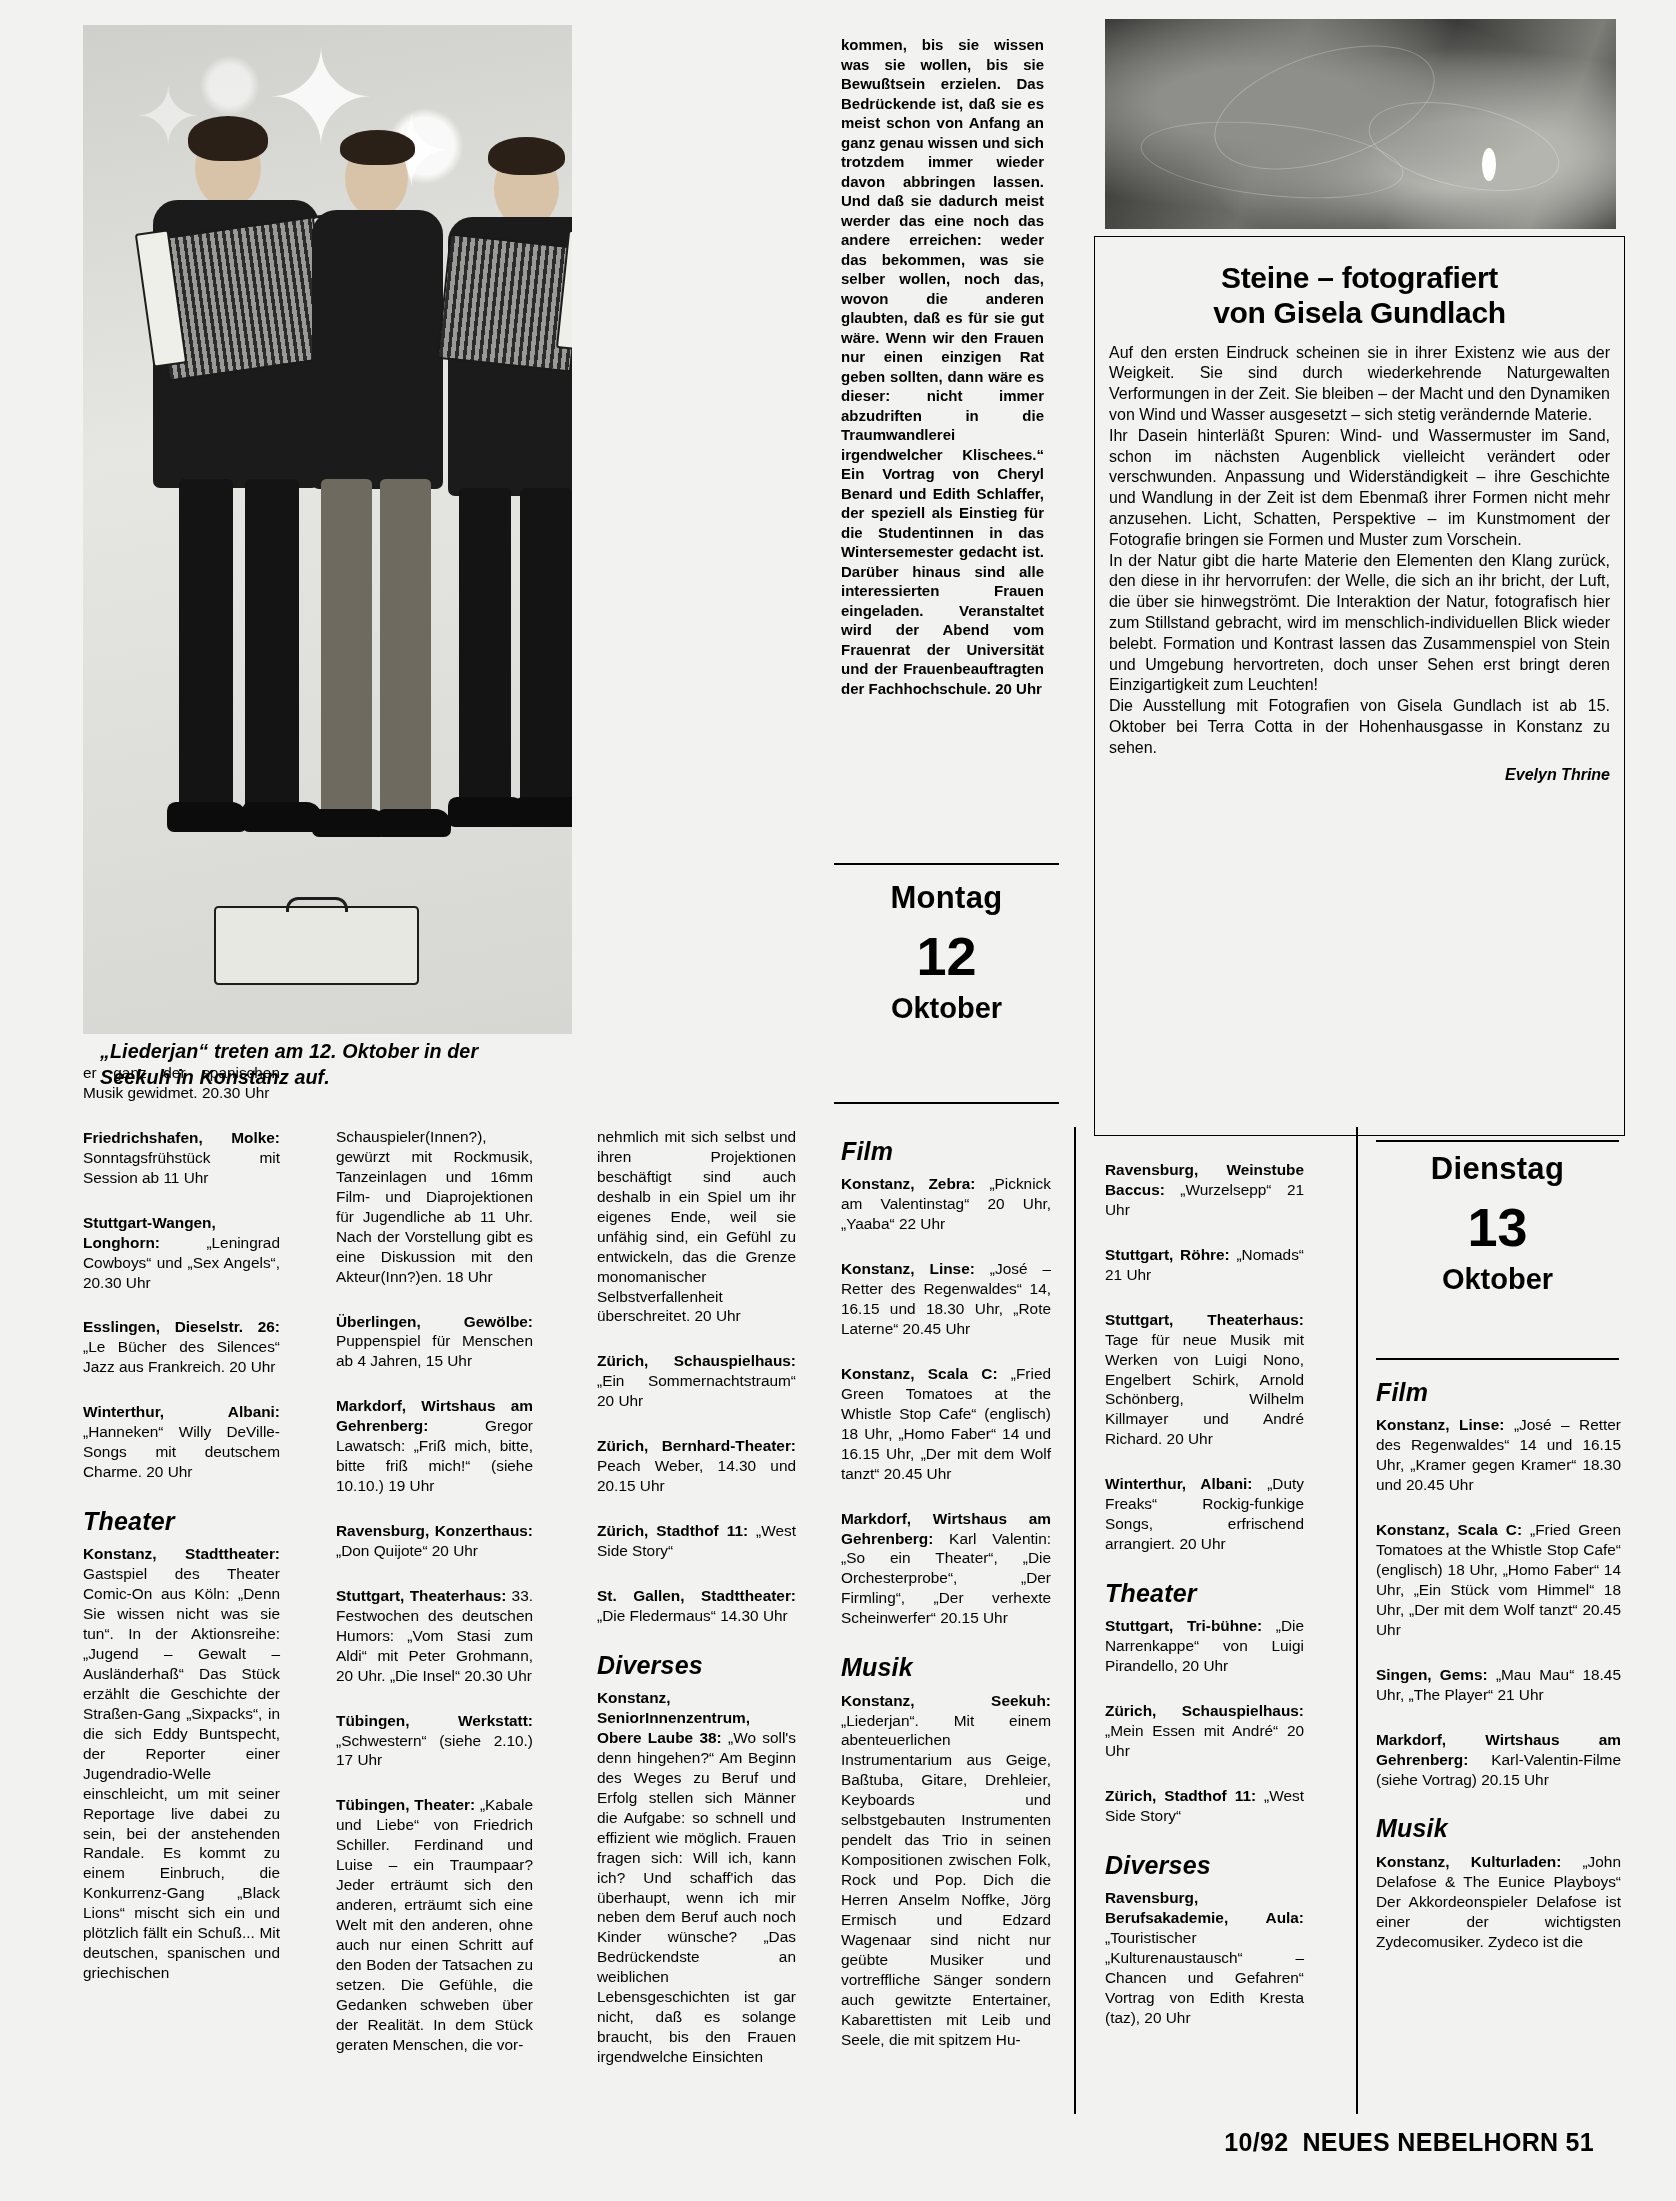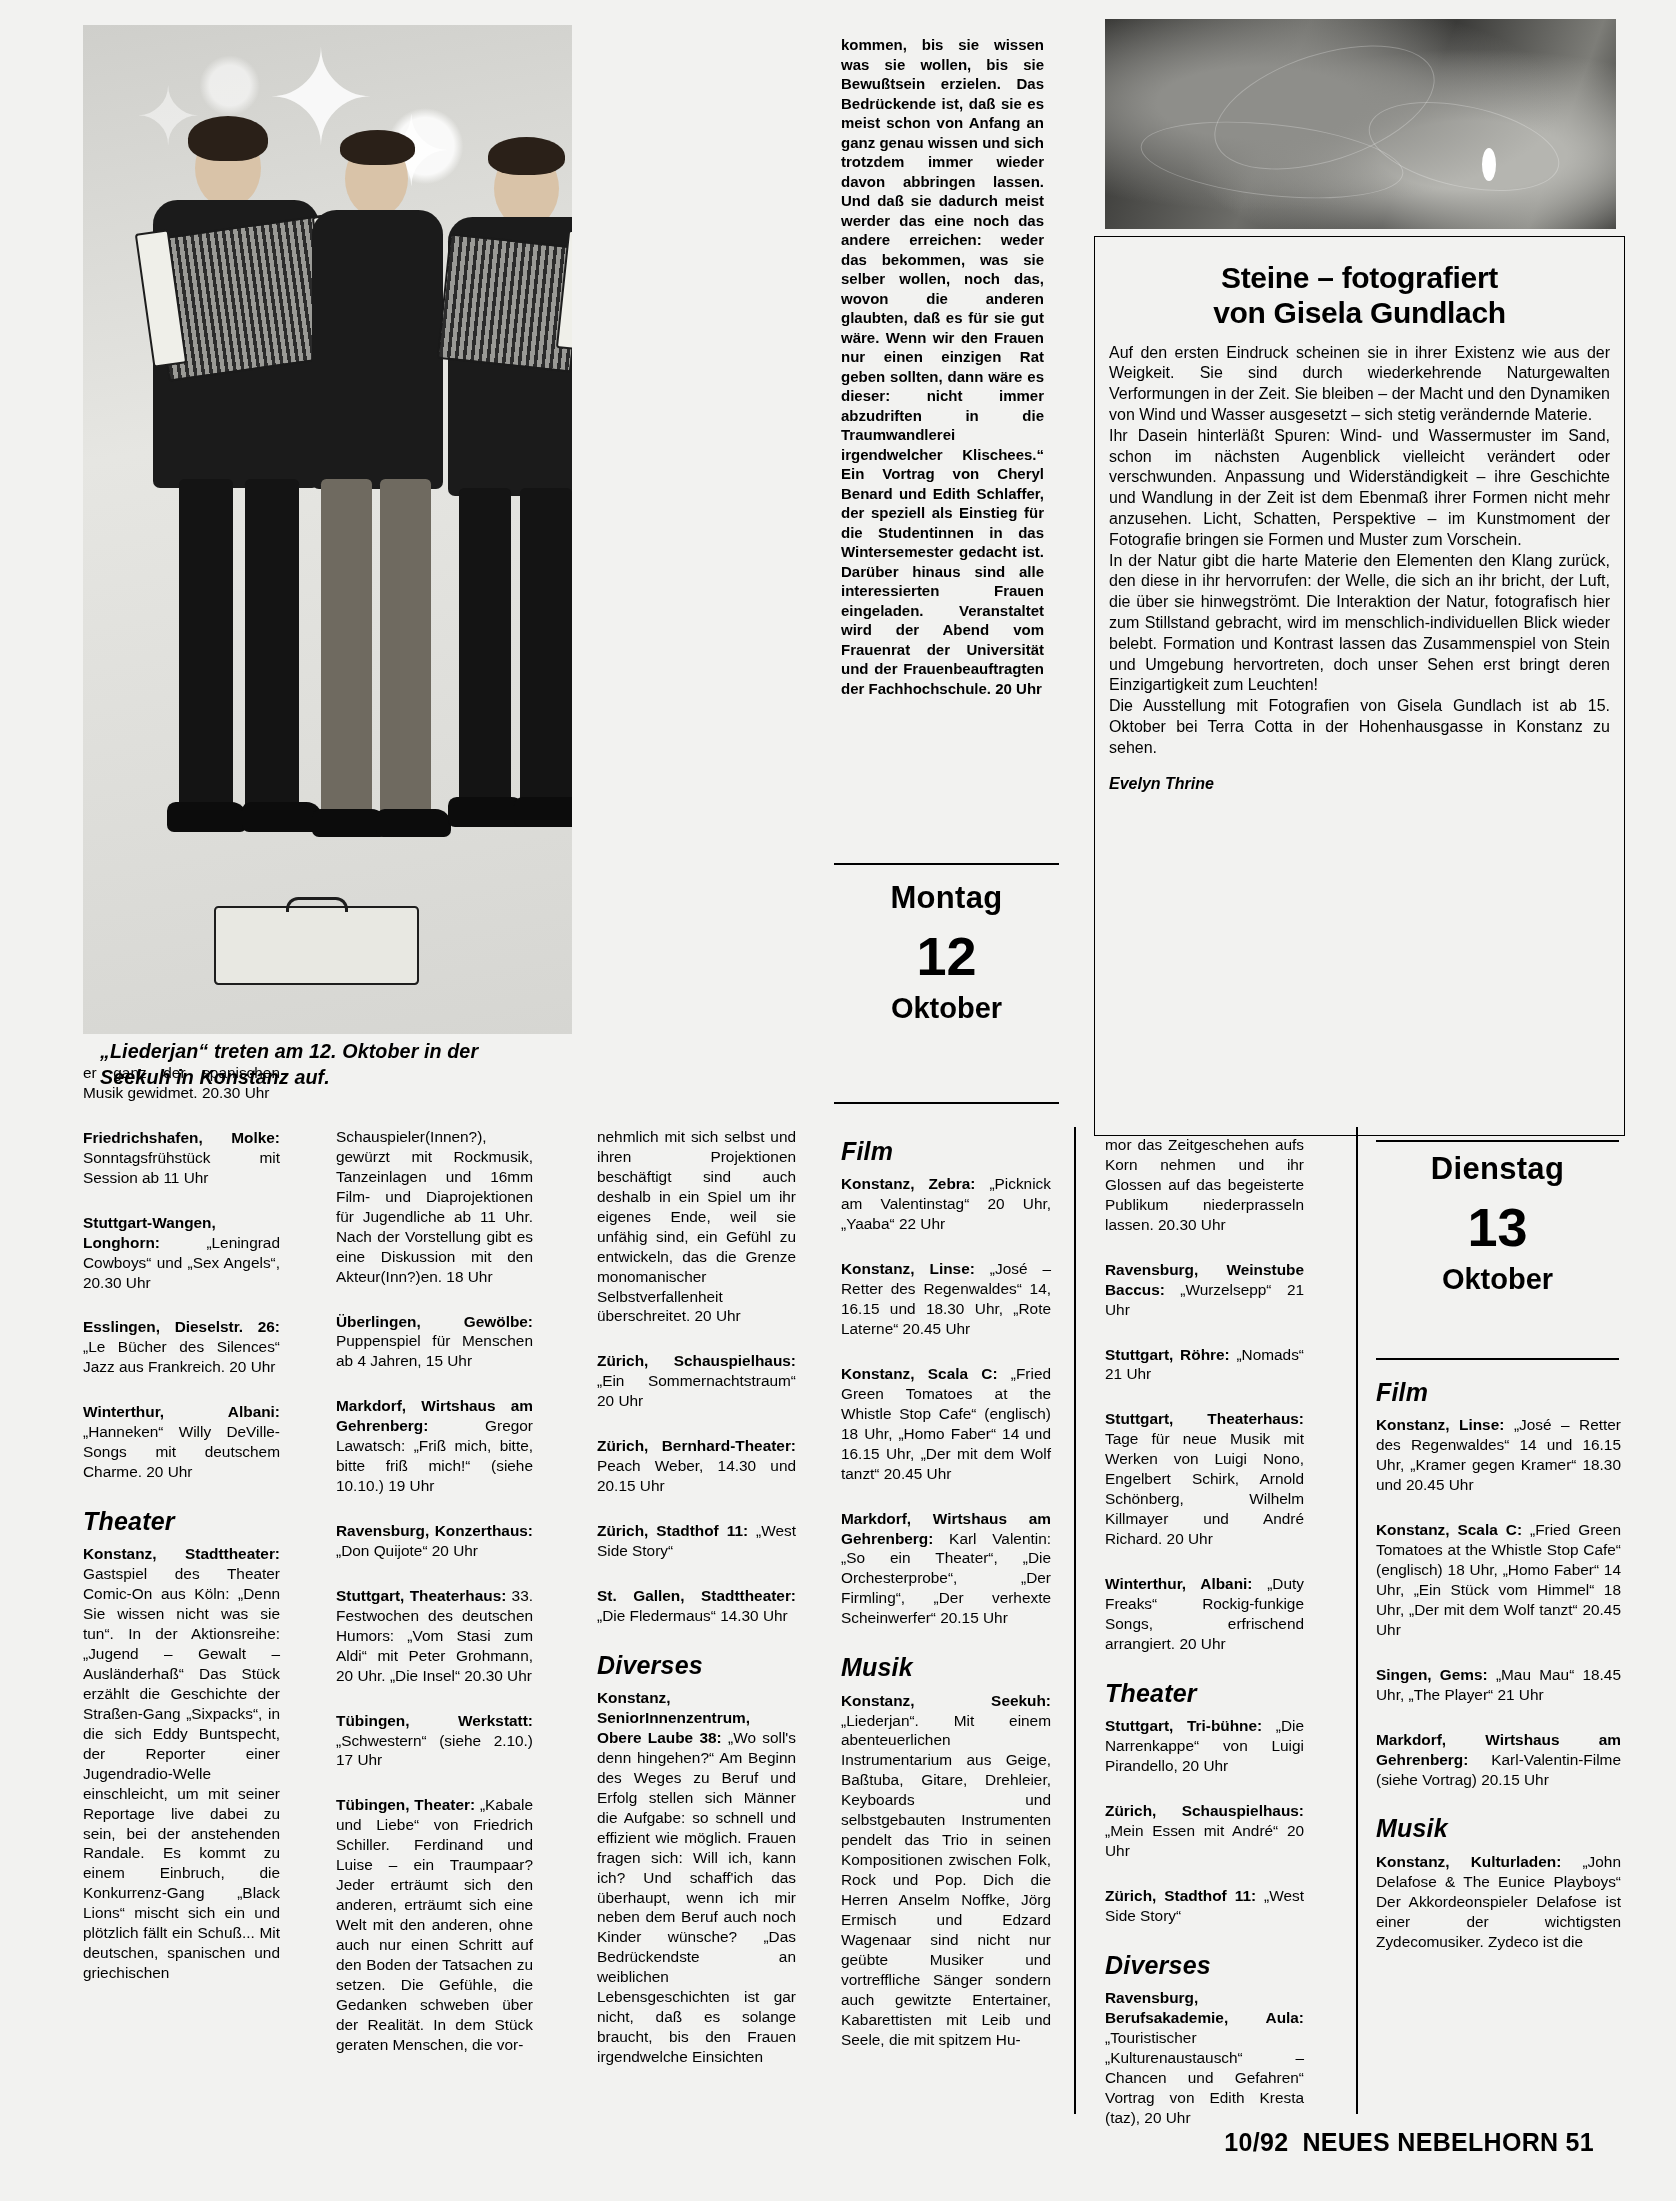--- a/index.html
+++ b/index.html
@@ -200,23 +200,24 @@
     letter-spacing:-0.3px;
   }
   .stone-art .body{
     margin-top:12.2px;
     font-size:16px;
     line-height:1.30;
     text-align:justify;
   }
   .stone-art .sig{
     display:block;
+    text-align:right;
     font-style:italic;
     font-weight:700;
-    margin-top:15px;
+    margin-top:6px;
   }
 
   
   .footer{
     position:absolute;
     right:83px; bottom:45px;
     font-size:25px;
     font-weight:700;
     letter-spacing:0.3px;
   }
@@ -346,21 +347,20 @@
       <div class="sec-head first">Film</div>
       <p><span class="b">Konstanz, Zebra:</span> „Picknick am Valentinstag“ 20 Uhr, „Yaaba“ 22 Uhr</p>
       <p class="sp"><span class="b">Konstanz, Linse:</span> „José – Retter des Regenwaldes“ 14, 16.15 und 18.30 Uhr, „Rote Laterne“ 20.45 Uhr</p>
       <p class="sp"><span class="b">Konstanz, Scala C:</span> „Fried Green Tomatoes at the Whistle Stop Cafe“ (englisch) 18 Uhr, „Homo Faber“ 14 und 16.15 Uhr, „Der mit dem Wolf tanzt“ 20.45 Uhr</p>
       <p class="sp"><span class="b">Markdorf, Wirtshaus am Gehrenberg:</span> Karl Valentin: „So ein Theater“, „Die Orchesterprobe“, „Der Firmling“, „Der verhexte Scheinwerfer“ 20.15 Uhr</p>
       <div class="sec-head">Musik</div>
       <p><span class="b">Konstanz, Seekuh:</span> „Liederjan“. Mit einem abenteuerlichen Instrumentarium aus Geige, Baßtuba, Gitare, Drehleier, Keyboards und selbstgebauten Instrumenten pendelt das Trio in seinen Kompositionen zwischen Folk, Rock und Pop. Dich die Herren Anselm Noffke, Jörg Ermisch und Edzard Wagenaar sind nicht nur geübte Musiker und vortreffliche Sänger sondern auch gewitzte Entertainer, Kabarettisten mit Leib und Seele, die mit spitzem Hu-</p>
     </div>
 
   <div class="col" id="c5" style="left:1105px;top:1135px;width:199px;">
-      <p>mor das Zeitgeschehen aufs Korn nehmen und ihr Glossen auf das begeisterte Publikum niederprasseln lassen. 20.30 Uhr</p>
       <p class="sp"><span class="b">Ravensburg, Weinstube Baccus:</span> „Wurzelsepp“ 21 Uhr</p>
       <p class="sp"><span class="b">Stuttgart, Röhre:</span> „Nomads“ 21 Uhr</p>
       <p class="sp"><span class="b">Stuttgart, Theaterhaus:</span> Tage für neue Musik mit Werken von Luigi Nono, Engelbert Schirk, Arnold Schönberg, Wilhelm Killmayer und André Richard. 20 Uhr</p>
       <p class="sp"><span class="b">Winterthur, Albani:</span> „Duty Freaks“ Rockig-funkige Songs, erfrischend arrangiert. 20 Uhr</p>
       <div class="sec-head">Theater</div>
       <p><span class="b">Stuttgart, Tri-bühne:</span> „Die Narrenkappe“ von Luigi Pirandello, 20 Uhr</p>
       <p class="sp"><span class="b">Zürich, Schauspielhaus:</span> „Mein Essen mit André“ 20 Uhr</p>
       <p class="sp"><span class="b">Zürich, Stadthof 11:</span> „West Side Story“</p>
       <div class="sec-head">Diverses</div>
       <p><span class="b">Ravensburg, Berufsakademie, Aula:</span> „Touristischer „Kulturenaustausch“ – Chancen und Gefahren“ Vortrag von Edith Kresta (taz), 20 Uhr</p>

